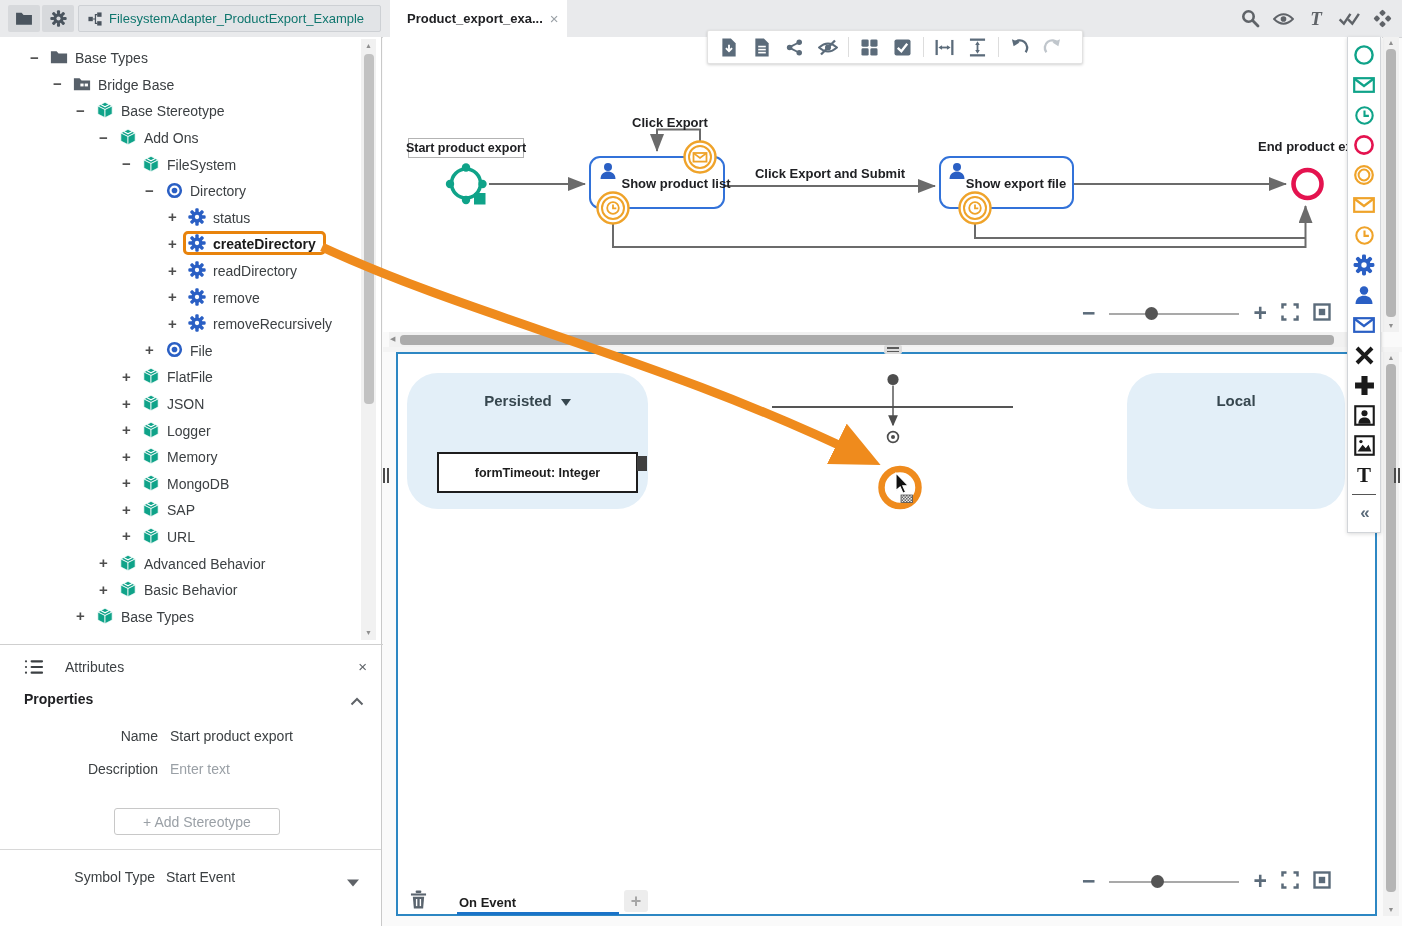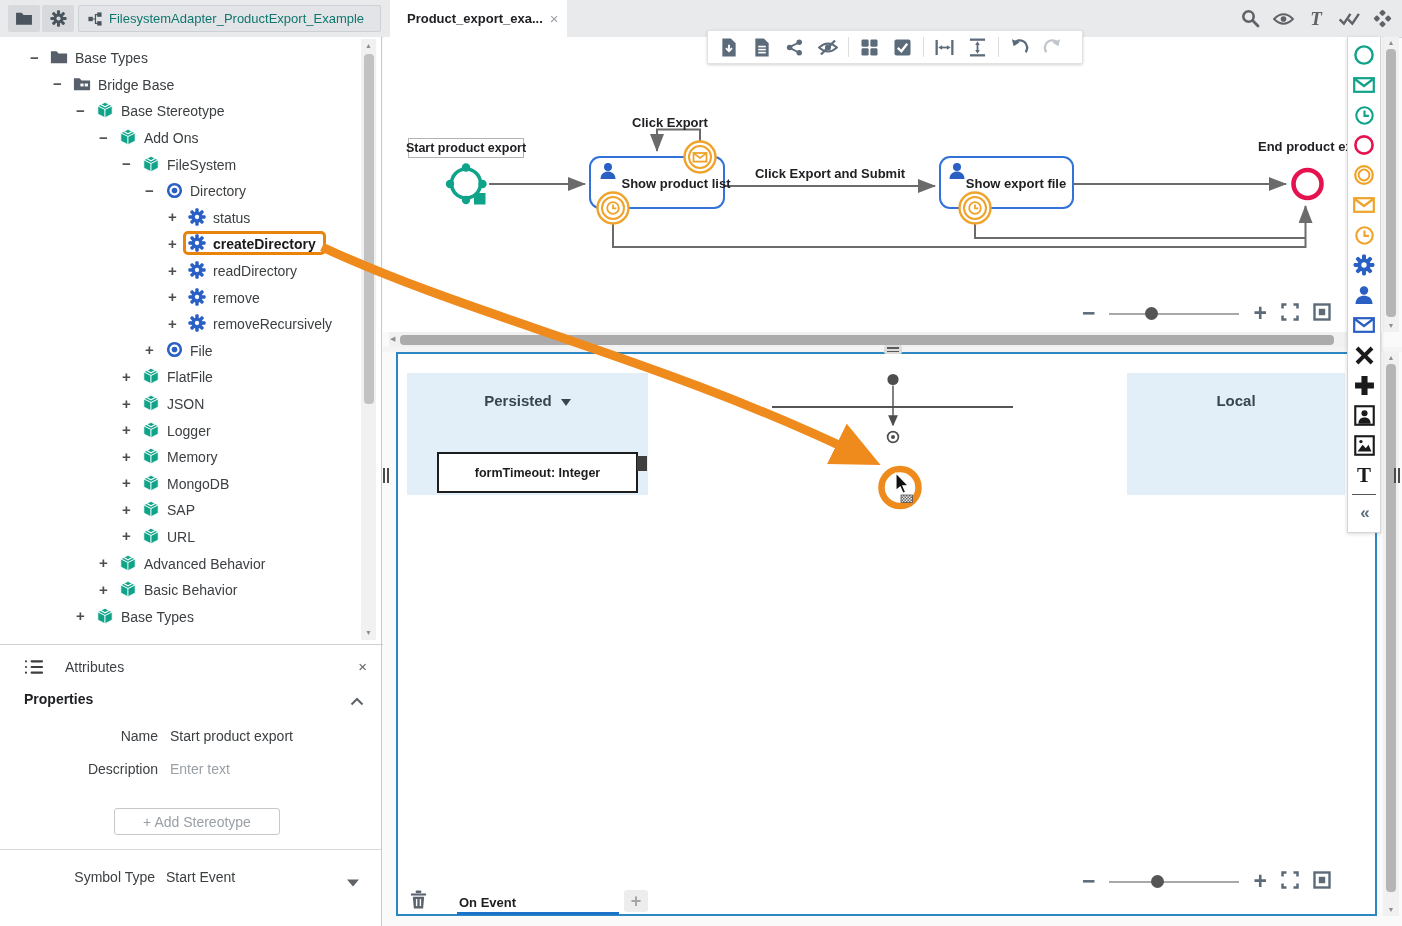--- a/index.html
+++ b/index.html
@@ -58,21 +58,21 @@
   .zoomctl{position:absolute;display:flex;align-items:center;gap:14px;color:#5b6b7a;z-index:6;}
   .zsign{font-size:23px;font-weight:700;line-height:1;}
   .ztrack{position:relative;width:130px;height:2px;background:#a9a9a9;}
   .zthumb{position:absolute;top:-6px;width:13px;height:13px;border-radius:50%;background:#555;}
   .splitter{position:absolute;left:383px;top:347px;width:1019px;height:5px;background:#f4f4f4;}
   .split-handle{position:absolute;left:884px;top:345px;width:18px;height:9px;background:#dcdcdc;border-radius:2px;
                 display:flex;flex-direction:column;justify-content:center;gap:2px;align-items:center;z-index:7;}
   .split-handle i{display:block;width:12px;height:1.5px;background:#5a5a5a;}
   .lower-wrap{position:absolute;left:396px;top:352px;width:981px;height:564px;border:2px solid #2d87c3;
               background:#fff;box-sizing:border-box;}
-  .form-panel{position:absolute;width:241px;height:122px;background:#e3eff8;}
+  .form-panel{position:absolute;width:241px;height:136px;background:#e3eff8;border-radius:31px;}
   .form-panel-title{position:absolute;top:19px;width:100%;text-align:center;font-size:15px;font-weight:700;color:#37474f;}
   .caret-down{display:inline-block;width:0;height:0;border-left:5.5px solid transparent;border-right:5.5px solid transparent;
               border-top:7px solid #37474f;margin-left:9px;vertical-align:middle;}
   .attr-box{position:absolute;left:30px;top:79px;width:201px;height:41px;background:#fff;border:2px solid #1d1d1d;
             display:flex;align-items:center;justify-content:center;font-size:12.5px;font-weight:700;color:#1d1d1d;
             box-sizing:border-box;}
   .attr-port{position:absolute;left:230px;top:83px;width:10px;height:15px;background:#3f3f3f;}
   .bottom-row-label{position:absolute;left:61px;top:541px;font-size:13px;font-weight:700;color:#1d1d1d;}
   .tab-underline{position:absolute;left:59px;top:558px;width:162px;height:3px;background:#1a73c8;}
   .plusbtn{position:absolute;left:226px;top:536px;width:24px;height:22px;background:#ededed;border-radius:3px;

